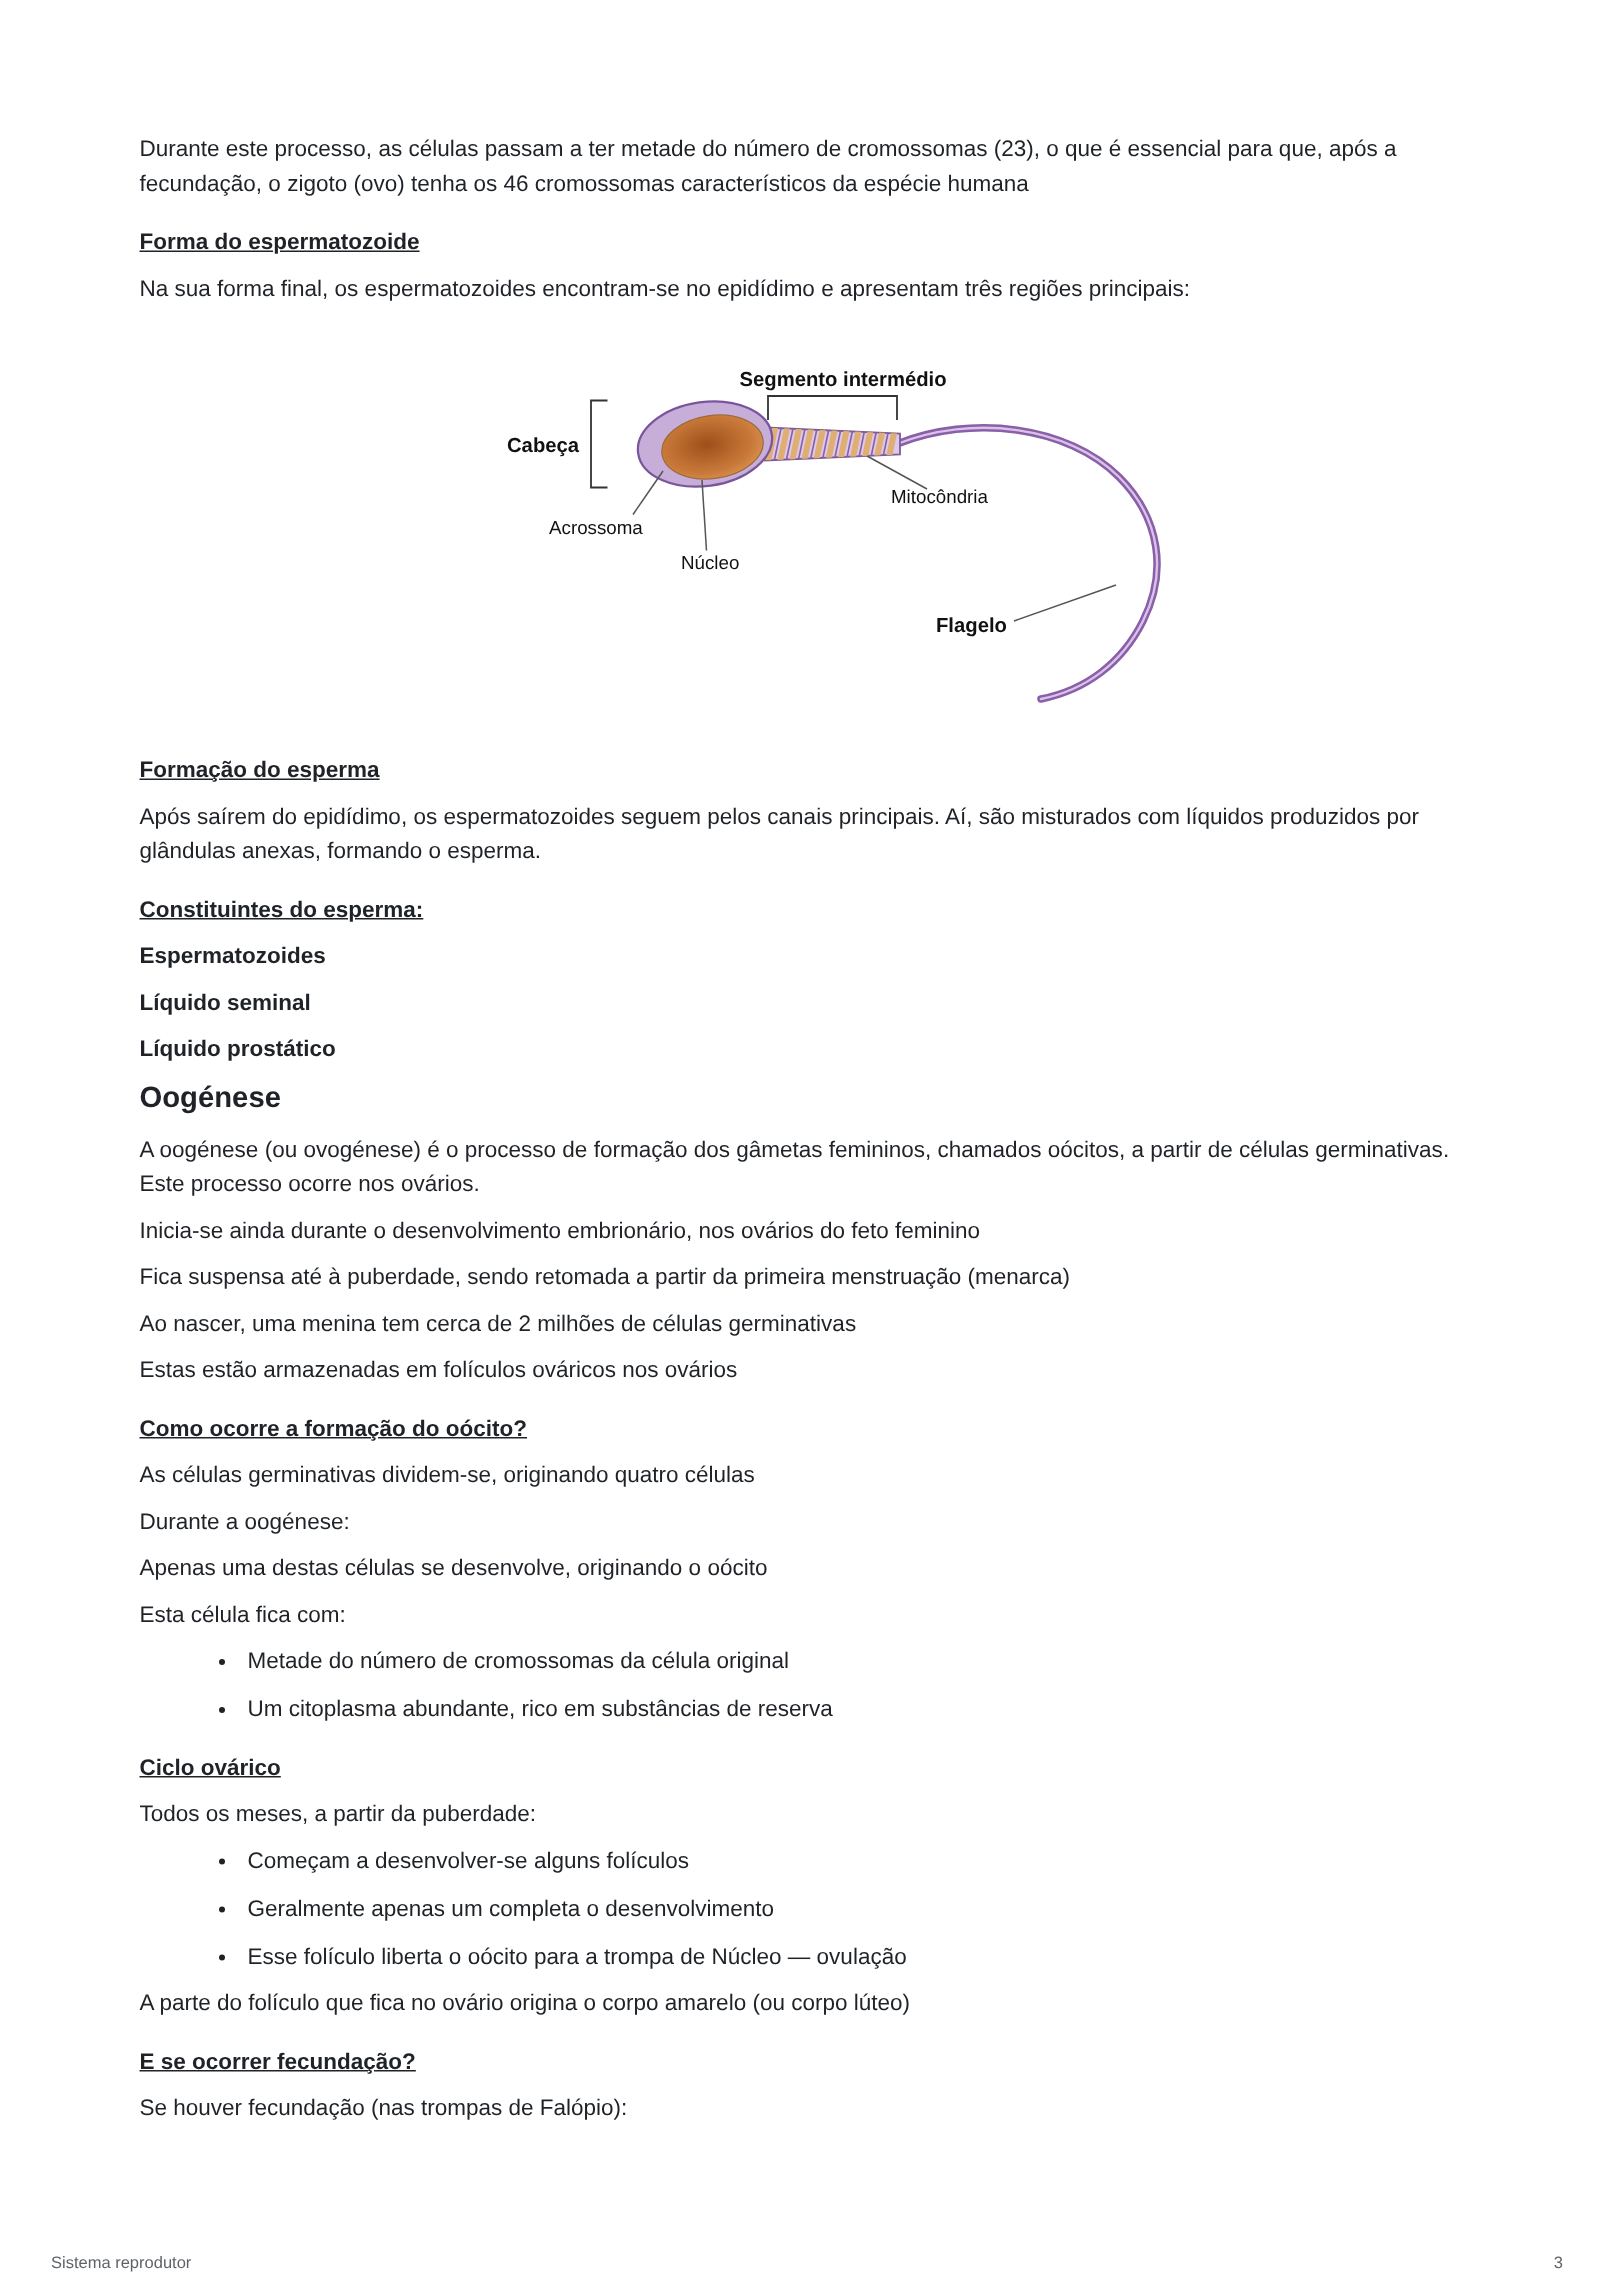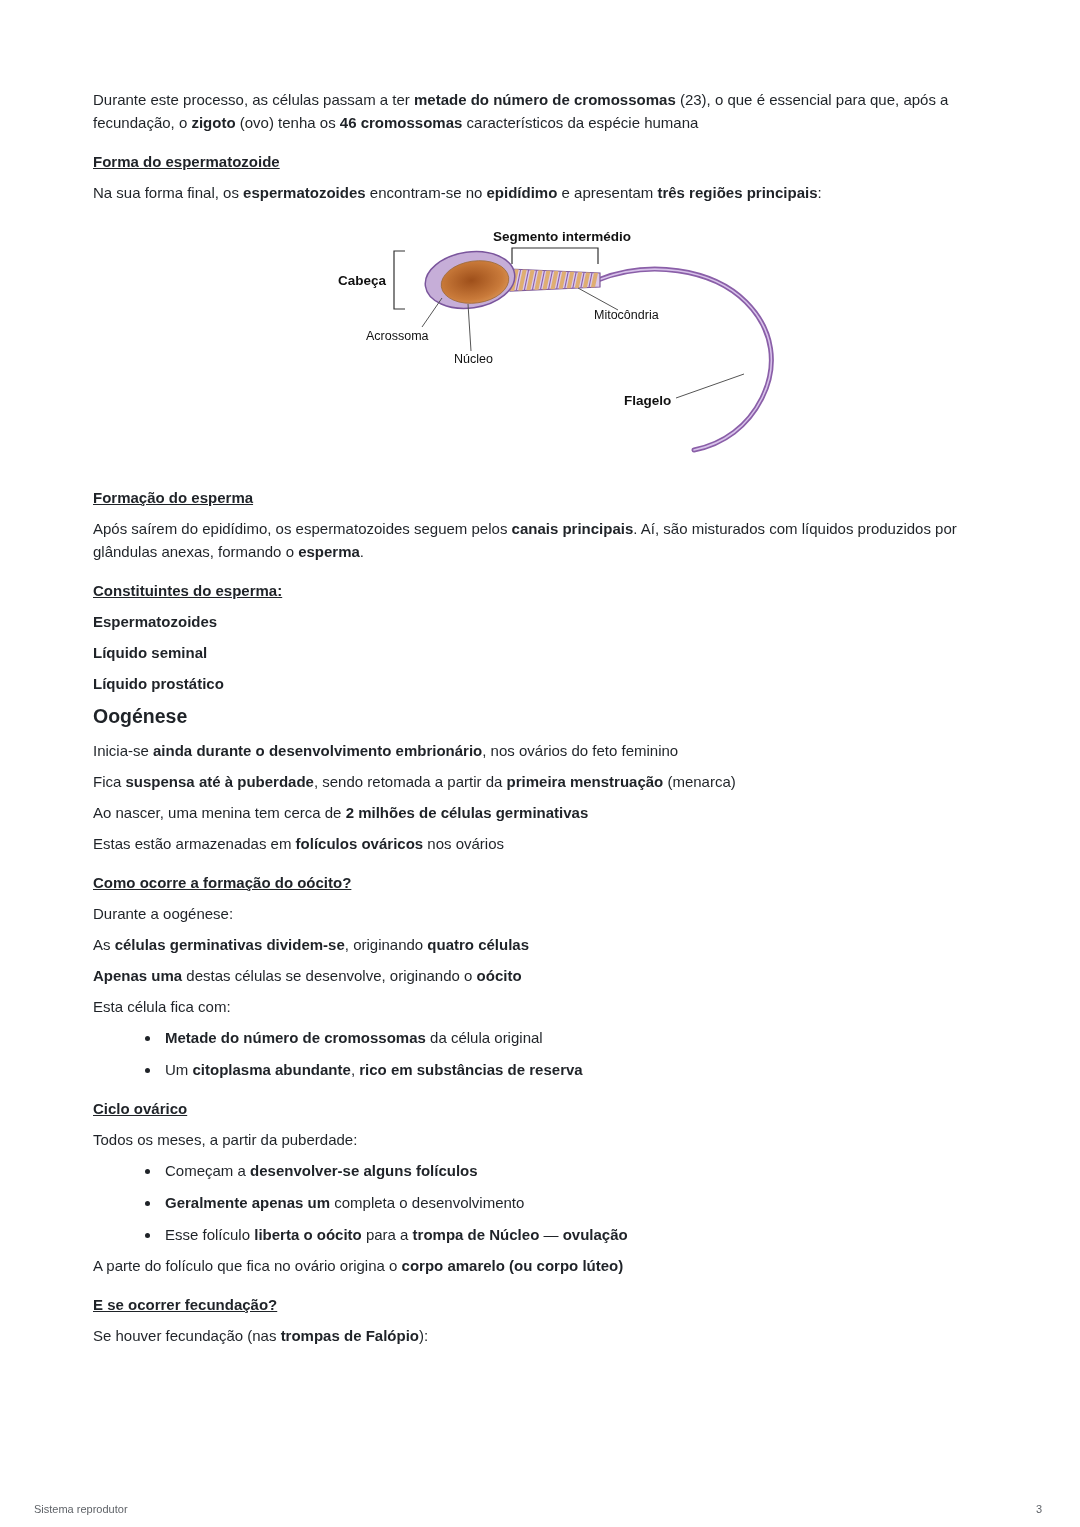--- a/index.html
+++ b/index.html
@@ -12,28 +12,28 @@
     overflow:hidden;
   }
   .content {
     position:absolute;
     top:88px; left:93px;
     width:900px;
     font-size:15px;
     line-height:23px;
   }
   p { margin:0 0 8px 0; }
-  b { font-weight:700;text-align:center; }
+  b { font-weight:400;text-align:center; }
   .hu { font-weight:700; text-decoration:underline; margin:16px 0 8px 0; }
   .bold-line { font-weight:700; margin:0 0 8px 0; }
   h2.oog { font-size:19.5px; line-height:26px; font-weight:700; margin:8px 0 10px 0; }
   ul { list-style:disc; margin:0 0 8px 0; padding-left:52px; }
   li { margin:0 0 9px 16px; padding-left:4px; }
   li:last-child { margin-bottom:0; }
-  figure.diagram { margin:20px 0 22px 237px; width:500px; height:240px; }
+  figure.diagram { margin:36px 0 22px 237px; width:500px; height:240px; }
   svg text { font-family:"Liberation Sans","DejaVu Sans",sans-serif; fill:#111; }
   footer {
     position:absolute;
     left:34px; right:38px; bottom:12px;
     display:flex; justify-content:space-between;
     font-size:11px; color:#5f6368;align-items:center;
   }
 </style>
 </head>
 <body>
@@ -108,28 +108,29 @@
 
     <div class="hu">Formação do esperma</div>
     <p>Após saírem do epidídimo, os espermatozoides seguem pelos <b>canais principais</b>. Aí, são misturados com líquidos produzidos por glândulas anexas, formando o <b>esperma</b>.</p>
 
     <div class="hu">Constituintes do esperma:</div>
     <p class="bold-line">Espermatozoides</p>
     <p class="bold-line">Líquido seminal</p>
     <p class="bold-line">Líquido prostático</p>
 
     <h2 class="oog">Oogénese</h2>
+    <p>A <b>oogénese</b> (ou <b>ovogénese</b>) é o processo de <b>formação dos gâmetas femininos</b>, chamados <b>oócitos</b>, a partir de <b>células germinativas</b>. Este processo ocorre nos <b>ovários</b>.</p>
     <p>Inicia-se <b>ainda durante o desenvolvimento embrionário</b>, nos ovários do feto feminino</p>
     <p>Fica <b>suspensa até à puberdade</b>, sendo retomada a partir da <b>primeira menstruação</b> (menarca)</p>
     <p>Ao nascer, uma menina tem cerca de <b>2 milhões de células germinativas</b></p>
     <p>Estas estão armazenadas em <b>folículos ováricos</b> nos ovários</p>
 
     <div class="hu">Como ocorre a formação do oócito?</div>
+    <p>As <b>células germinativas dividem-se</b>, originando <b>quatro células</b></p>
     <p>Durante a oogénese:</p>
-    <p>As <b>células germinativas dividem-se</b>, originando <b>quatro células</b></p>
     <p><b>Apenas uma</b> destas células se desenvolve, originando o <b>oócito</b></p>
     <p>Esta célula fica com:</p>
     <ul>
       <li><b>Metade do número de cromossomas</b> da célula original</li>
       <li>Um <b>citoplasma abundante</b>, <b>rico em substâncias de reserva</b></li>
     </ul>
 
     <div class="hu">Ciclo ovárico</div>
     <p>Todos os meses, a partir da puberdade:</p>
     <ul>

